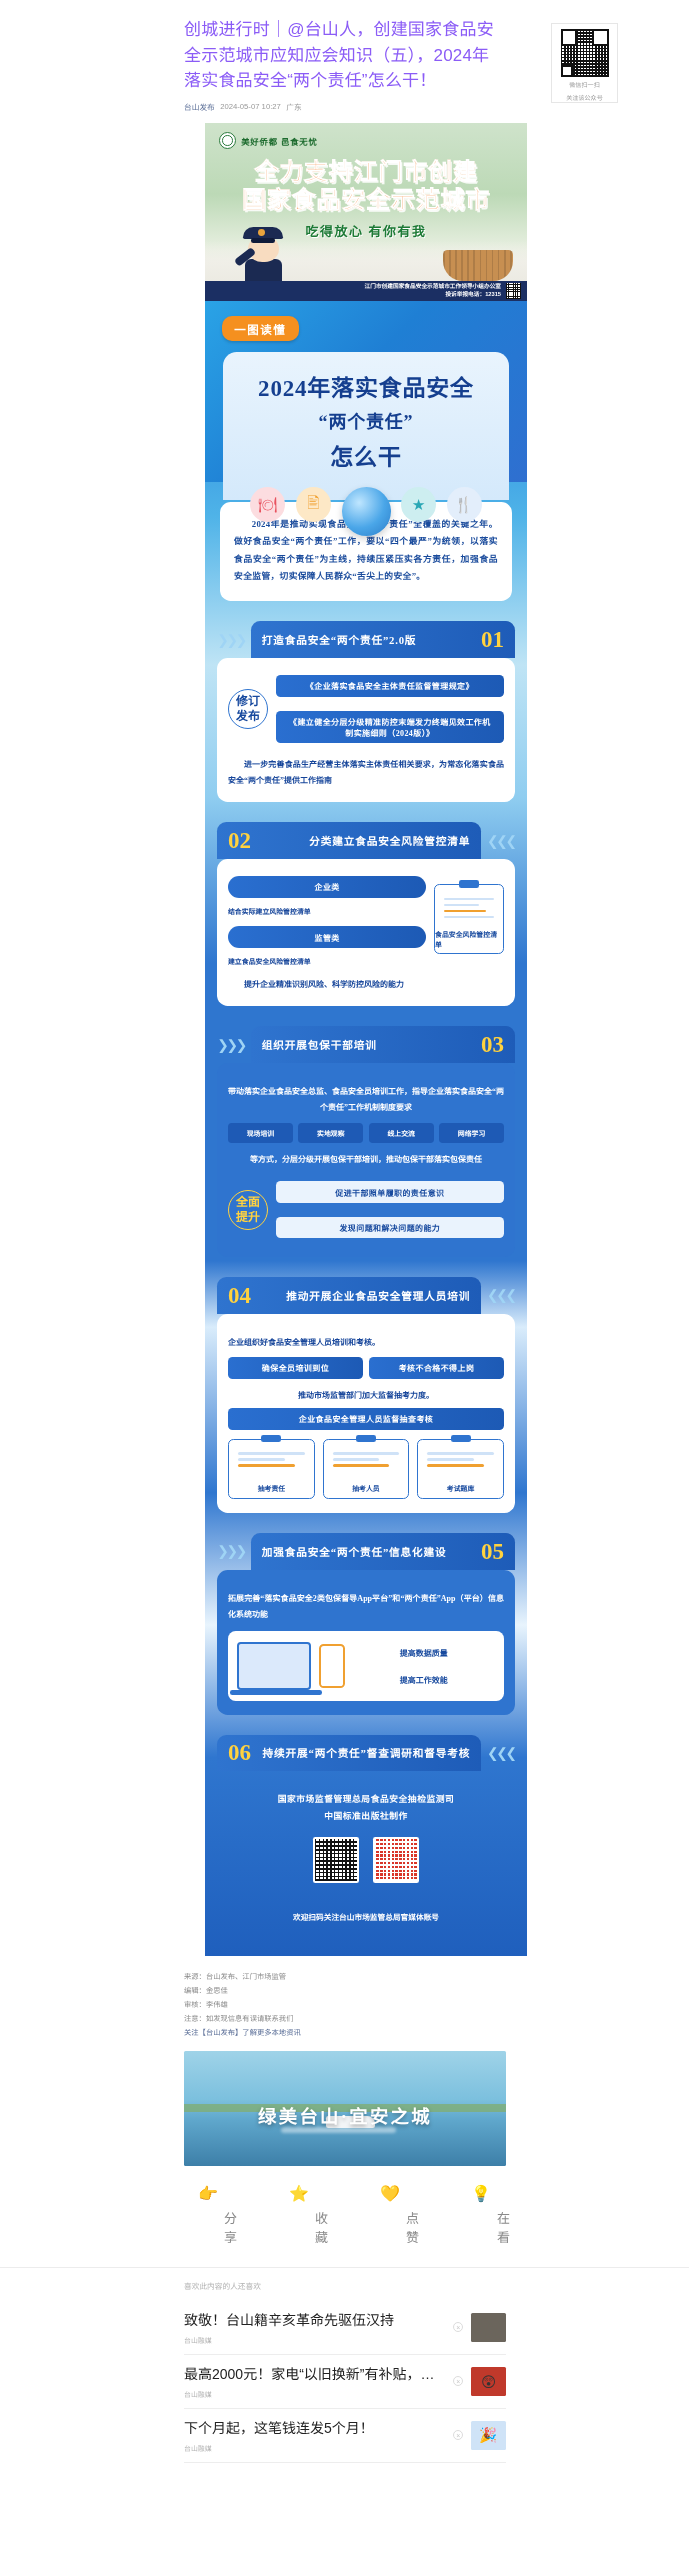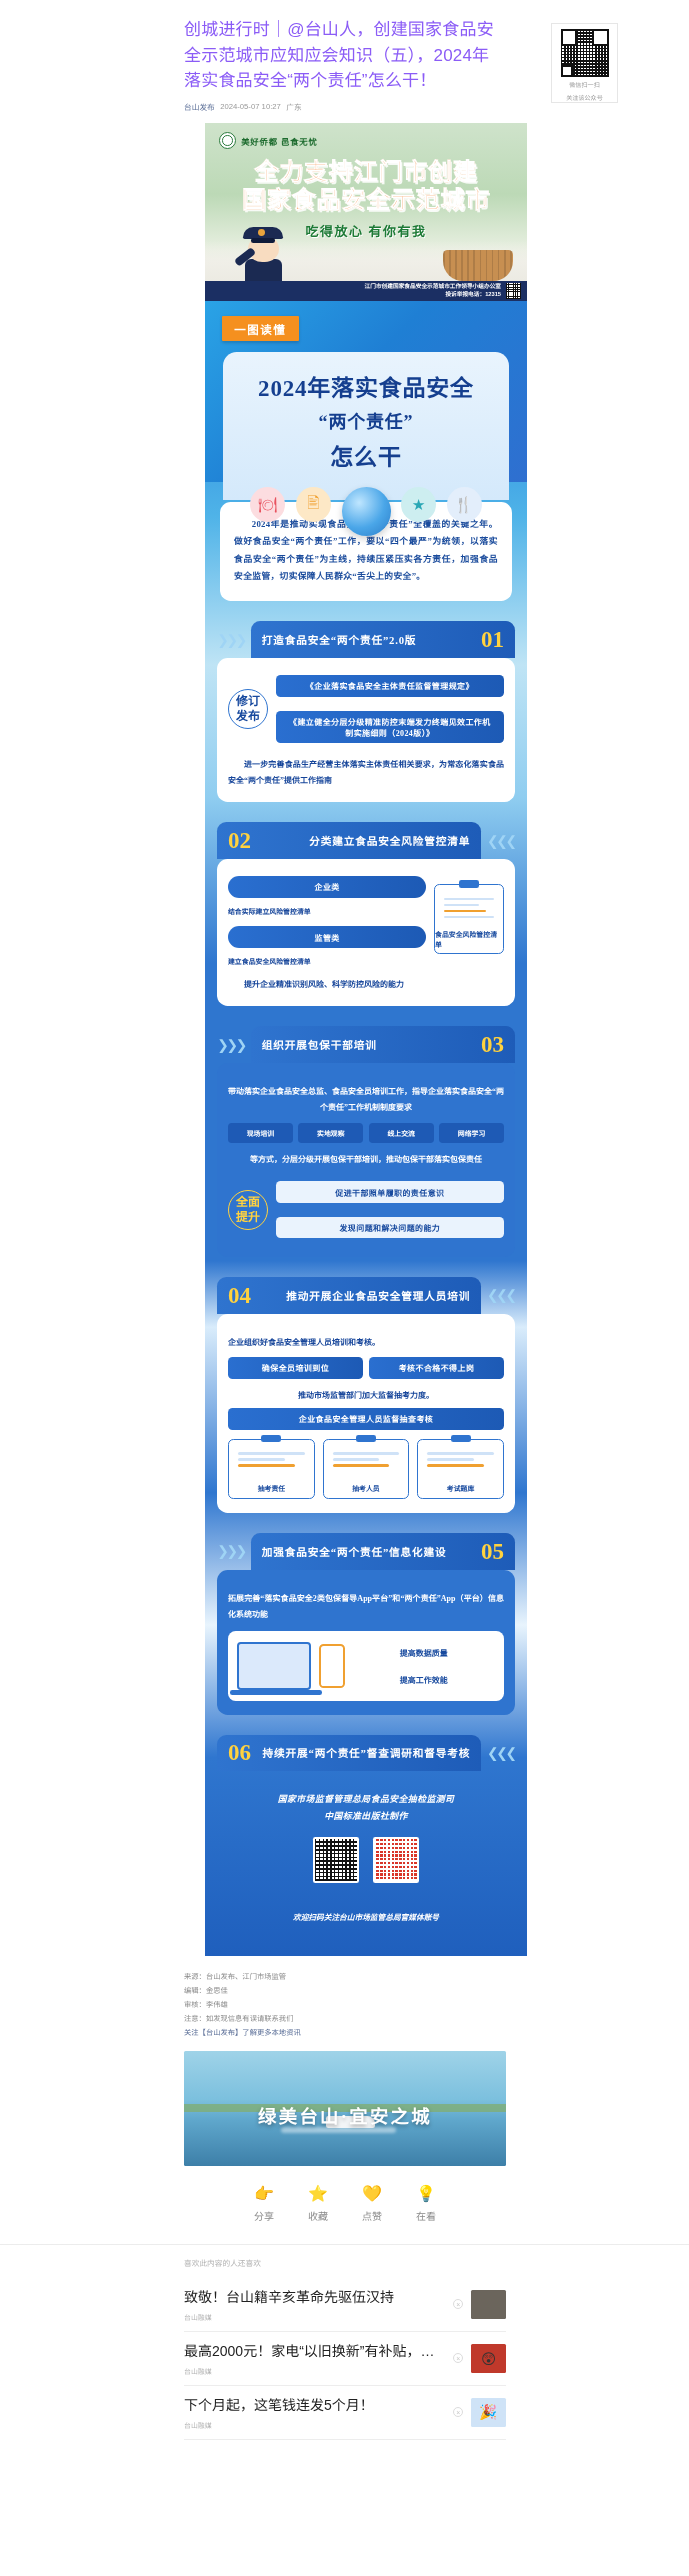--- a/index.html
+++ b/index.html
@@ -111,21 +111,21 @@
     background: linear-gradient(180deg,#2f6fd0 0%, #2e8fe0 6%, #4fb3e8 13%,
                 #bfe4f5 22%, #8fcdf0 30%, #2f76cf 40%, #2f76cf 58%,
                 #d9ecfb 62%, #2f76cf 72%, #e8f4fd 80%, #2f76cf 88%, #1f5fbd 100%);
     padding-bottom: 13.8px; color:#fff; overflow:hidden;
   }
   .info-hero{ position:relative; height:181px;
     background: linear-gradient(135deg,#2aa3e6 0%, #1f7fd4 45%, #2f6fd0 100%); }
   .tag-pill{
     position:absolute; left:17px; top:15.3px; background:#f5901f; color:#fff;
     font-size:11.5px; font-weight:800; letter-spacing:1.5px;
-    padding:4.6px 12.3px; border-radius:1px; box-shadow:0 1.5px 3.1px rgba(0,0,0,.18);
+    padding:4.6px 12.3px; border-radius:10px; box-shadow:0 1.5px 3.1px rgba(0,0,0,.18);
   }
   .hero-card{
     position:absolute; left:18.4px; right:18.4px; top:51px; bottom:-18.4px;
     background: linear-gradient(180deg,#e9f4fd 0%, #d4e9fb 100%);
     border-radius:13.8px 13.8px 0 0;
     display:flex; flex-direction:column; align-items:center; padding-top:17px;
   }
   .hero-t1{ font-family:"Liberation Serif",serif; font-size:23px; font-weight:800; color:#153f8f; letter-spacing:0.8px; }
   .hero-t2{ font-family:"Liberation Serif",serif; font-size:18px; font-weight:800; color:#153f8f; letter-spacing:0.8px; margin-top:4.6px;}
   .hero-t3{ font-family:"Liberation Serif",serif; font-size:23px; font-weight:800; color:#153f8f; letter-spacing:0.8px; margin-top:4.6px;}
@@ -228,21 +228,21 @@
     background:#fff; color:#17499e; border-radius:13.8px; padding:6.1px 7.7px;
     font-size:8px; font-weight:800; text-align:center; margin-top:6.1px;
     font-family:"Liberation Serif",serif;
   }
   .doclist{ background:#fff; border-radius:7.7px; padding:7.7px 9.2px; }
   .doclist i{ display:block; height:3.8px; background:#e3edfa; border-radius:2.3px; margin-bottom:6.1px;}
   .doclist i:nth-child(1){ width:55%; background:#2f74cf; }
   .doclist i:nth-child(4){ width:70%; }
 
   
-  .poster-foot{ text-align:center; padding: 20px 15.3px 20px; font-style: italic; }
+  .poster-foot{ text-align:center; padding: 20px 15.3px 20px; }
   .pf-line{ font-size:8.8px; font-weight:800; color:#fff; line-height:1.9; font-family:"Liberation Serif",serif; letter-spacing:0.5px;}
   .pf-qrs{ display:flex; justify-content:center; gap:13.8px; margin-top:12.3px; }
   .pf-qr{ width:46px;height:46px;background:#fff; padding:2.3px; border-radius:2.3px;}
   .pf-qr .q{ width:100%;height:100%;
     background-image:
       repeating-linear-gradient(90deg,#111 0 1.5px,transparent 1.5px 3.8px),
       repeating-linear-gradient(0deg,#111 0 1.5px,transparent 1.5px 3.8px);
     background-color:#fff;}
   .pf-qr.red .q{ background-color:#d9362a;
     background-image:
@@ -266,21 +266,21 @@
   .photo .ptxt{
     position:absolute; left:0; right:0; top:44%; text-align:center;
     font-size:18.4px; font-weight:800; color:#fff; letter-spacing:2.3px;
     text-shadow:0 1.5px 4.6px rgba(0,0,0,.35); font-family:"Liberation Serif",serif;
   }
 
   
   .actions{ width:322px; margin:20px auto 0; display:flex; justify-content:center; gap:34px; }
   .act{ display:flex; flex-direction:column; align-items:center; gap:5.4px; }
   .act .g{ font-size:16px; line-height:1; }
-  .act .t{ font-size:10px; color:#8a8a8a; }
+  .act .t{ font-size:13px; color:#8a8a8a;margin-left:44px; }
 
   .divider{ width:690px; height:0.8px; background:#ececec; margin:21.5px 0 0; }
 
   
   .recos{ width:322px; margin:0 auto; padding-top:12.3px; }
   .recos-h{ font-size:7.7px; color:#b2b2b2; margin-bottom:9.2px; }
   .reco{
     display:flex; align-items:center; gap:7.7px; padding:9.2px 0;
     border-bottom:0.8px solid #ededed;
   }

